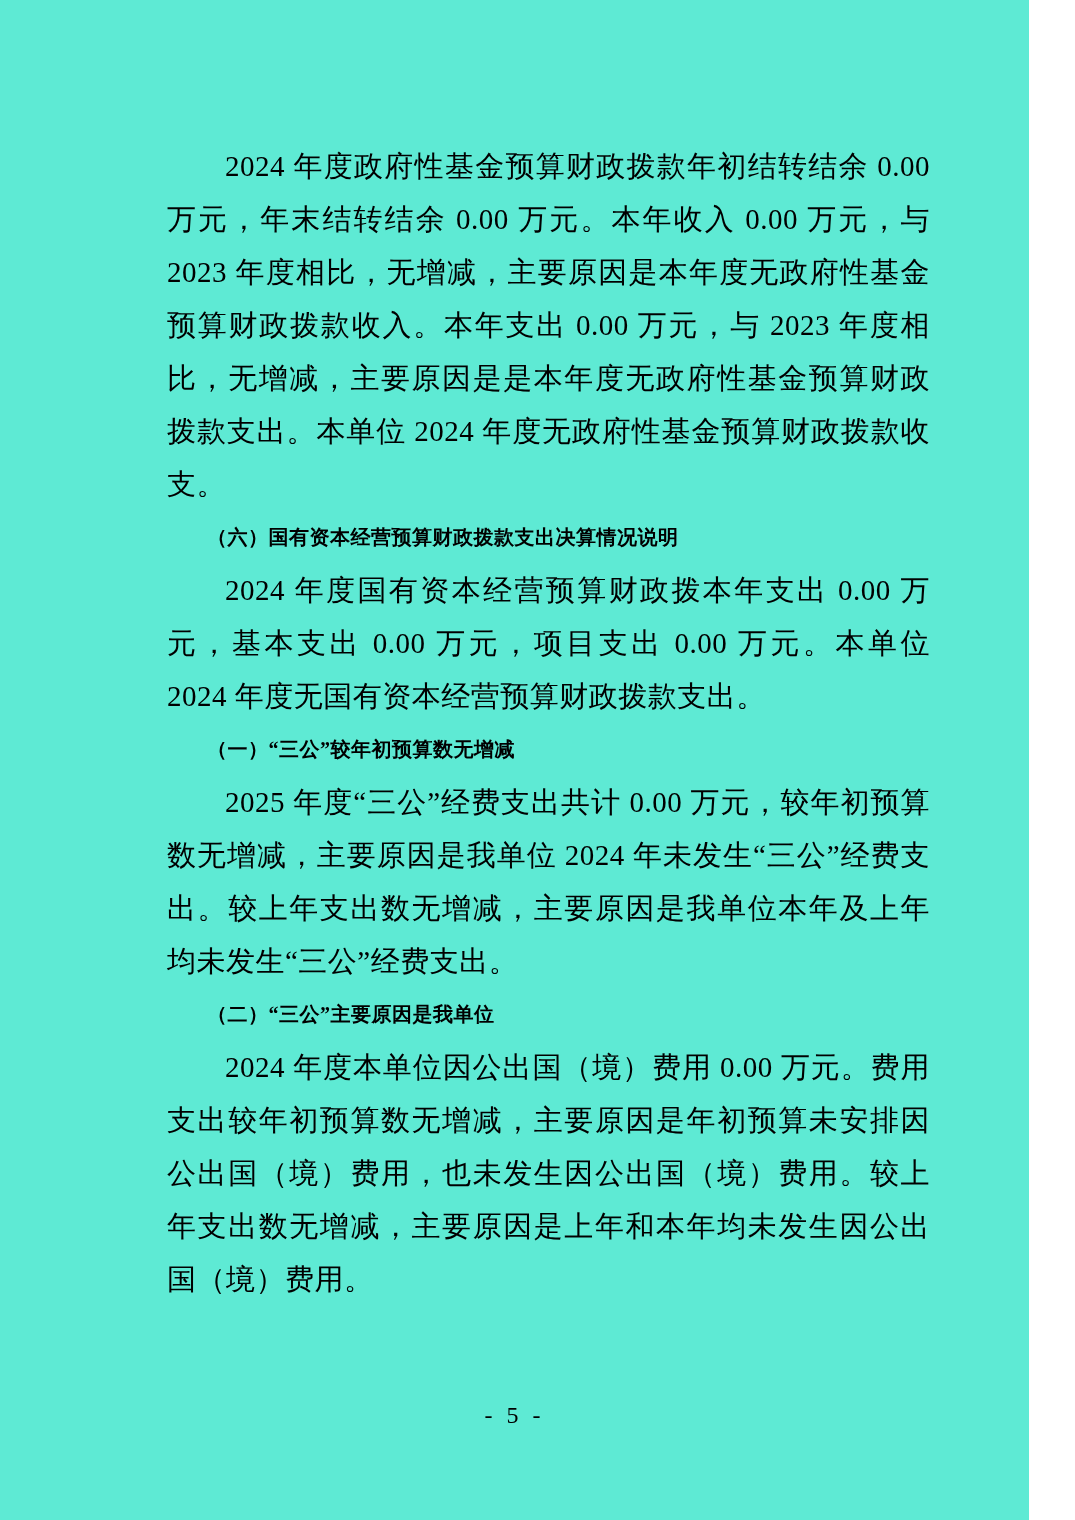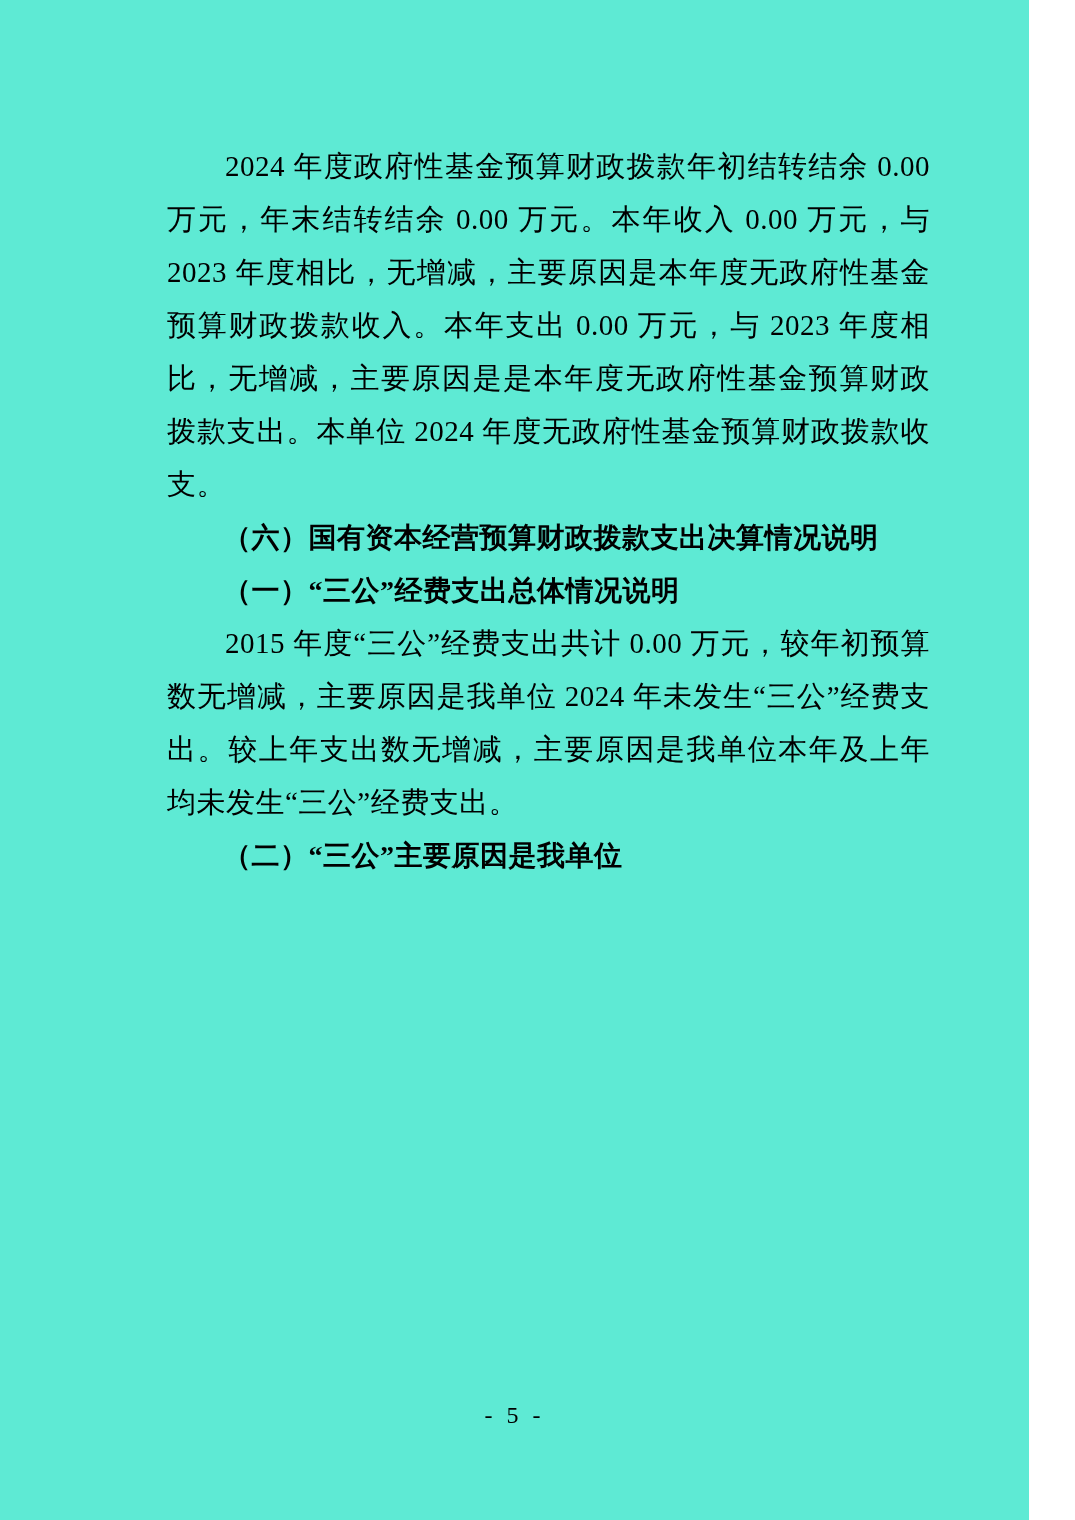--- a/index.html
+++ b/index.html
@@ -26,21 +26,21 @@
     margin: 0;
     font-size: 29px;
     line-height: 53px;
     text-align: justify;
     text-justify: inter-ideograph;
     text-indent: 2em;
     letter-spacing: 0.5px;
   }
   .heading-kai {
     margin: 0;
-    font-size: 28px;
+    font-size: 20px;
     line-height: 53px;
     font-weight: bold;
     text-indent: 2em;
     letter-spacing: 0.5px;
   }
   .heading-hei {
     margin: 14px 0 30px 0;
     font-size: 30px;
     line-height: 53px;
     font-weight: bold;
@@ -61,24 +61,26 @@
 </style>
 </head>
 <body>
 
 <div class="page">
   <div class="content">
     <p class="para">2024 年度政府性基金预算财政拨款年初结转结余 0.00 万元，年末结转结余 0.00 万元。本年收入 0.00 万元，与 2023 年度相比，无增减，主要原因是本年度无政府性基金预算财政拨款收入。本年支出 0.00 万元，与 2023 年度相比，无增减，主要原因是是本年度无政府性基金预算财政拨款支出。本单位 2024 年度无政府性基金预算财政拨款收支。</p>
 
     <p class="heading-kai">（六）国有资本经营预算财政拨款支出决算情况说明</p>
 
+    <p class="para">2024 年度国有资本经营预算财政拨本年支出 0.00 万元，基本支出 0.00 万元，项目支出 0.00 万元。本单位 2024 年度无国有资本经营预算财政拨款支出。</p>
 
 
-    <p class="heading-kai">（一）“三公”经费支出总体情况说明</p>
+    <p class="heading-kai">（一）“三公”较年初预算数无增减</p>
 
-    <p class="para">2015 年度“三公”经费支出共计 0.00 万元，较年初预算数无增减，主要原因是我单位 2024 年未发生“三公”经费支出。较上年支出数无增减，主要原因是我单位本年及上年均未发生“三公”经费支出。</p>
+    <p class="para">2025 年度“三公”经费支出共计 0.00 万元，较年初预算数无增减，主要原因是我单位 2024 年未发生“三公”经费支出。较上年支出数无增减，主要原因是我单位本年及上年均未发生“三公”经费支出。</p>
 
     <p class="heading-kai">（二）“三公”主要原因是我单位</p>
 
+    <p class="para">2024 年度本单位因公出国（境）费用 0.00 万元。费用支出较年初预算数无增减，主要原因是年初预算未安排因公出国（境）费用，也未发生因公出国（境）费用。较上年支出数无增减，主要原因是上年和本年均未发生因公出国（境）费用。</p>
   </div>
 
   <div class="footer">- 5 -</div>
 </div>
 
 </body></html>

